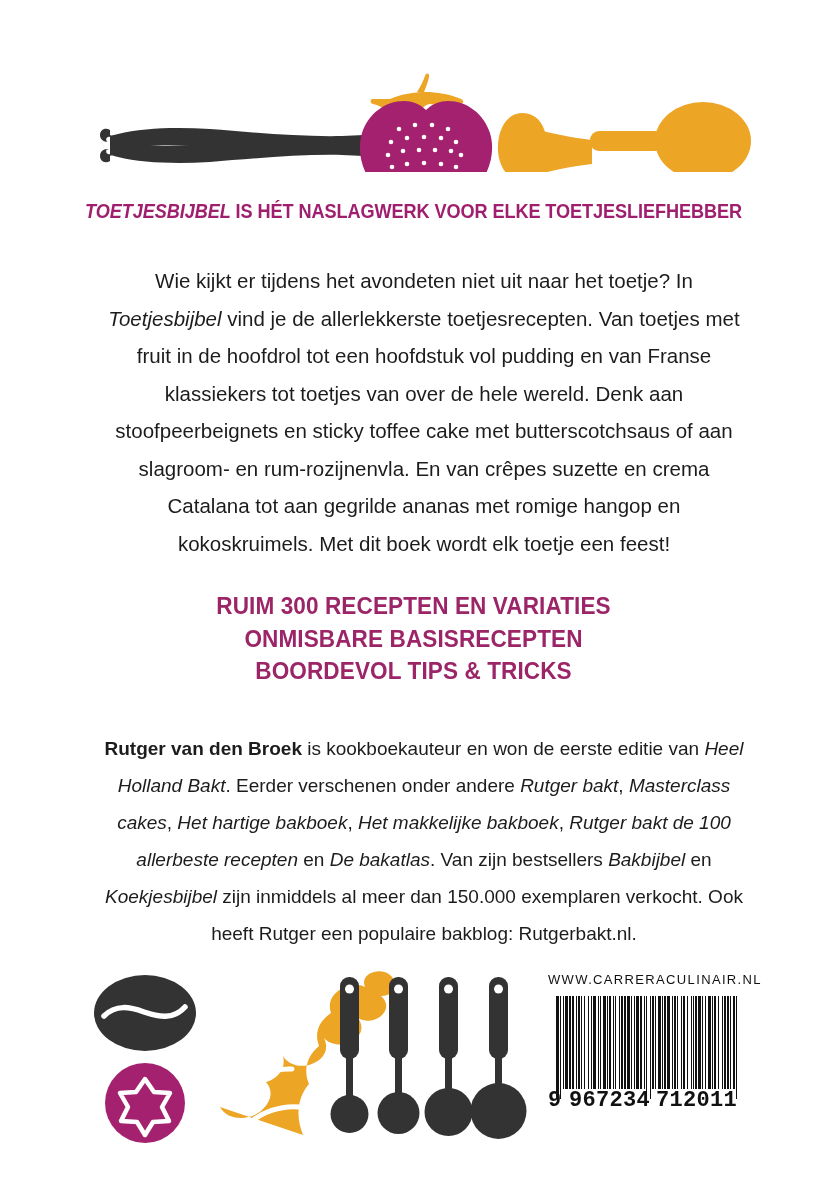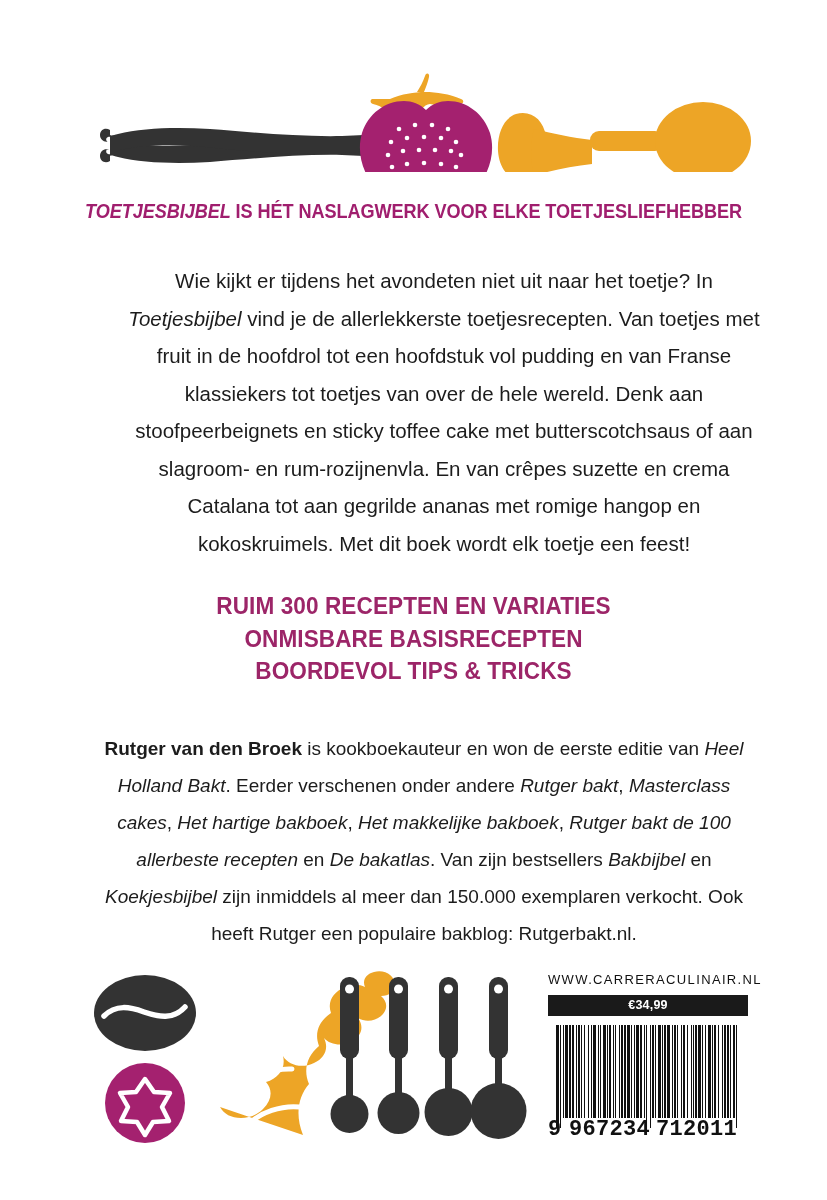--- a/index.html
+++ b/index.html
@@ -57,21 +57,20 @@
   .blurb {
     position: absolute;
     left: 104px;
     top: 262px;
     width: 640px;
     text-align: center;
     color: #1c1c1c;
     font-size: 20.5px;
     line-height: 37.5px;
     font-stretch: condensed;
-    margin-left: 20px;
   }
   .blurb em {
     font-style: italic;
   }
 
   
   .claims {
     position: absolute;
     left: 0;
     top: 590px;
@@ -332,21 +331,20 @@
           <rect x="495" y="92" width="7" height="32"></rect>
           <circle cx="498.5" cy="146" r="28"></circle>
           <circle cx="498.5" cy="24" r="4.5" fill="#ffffff"></circle>
         </g>
       </g>
     </svg>
   </div>
 
   <div class="barcode-block">
     <div class="site-url">WWW.CARRERACULINAIR.NL</div>
-    <div class="price-bar">€34,99</div>
     <div class="barcode-wrap">
       <div class="bars" id="bars">
           <span class="tall" style="width: 4.26px; background: rgb(17, 17, 17);"></span>
           <span class="tall" style="width: 1.42px; background: rgb(255, 255, 255);"></span>
           <span class="tall" style="width: 1.42px; background: rgb(17, 17, 17);"></span>
           <span style="width: 2.84px; background: rgb(255, 255, 255);"></span>
           <span style="width: 1.42px; background: rgb(17, 17, 17);"></span>
           <span style="width: 1.42px; background: rgb(255, 255, 255);"></span>
           <span style="width: 4.26px; background: rgb(17, 17, 17);"></span>
           <span style="width: 1.42px; background: rgb(255, 255, 255);"></span>

